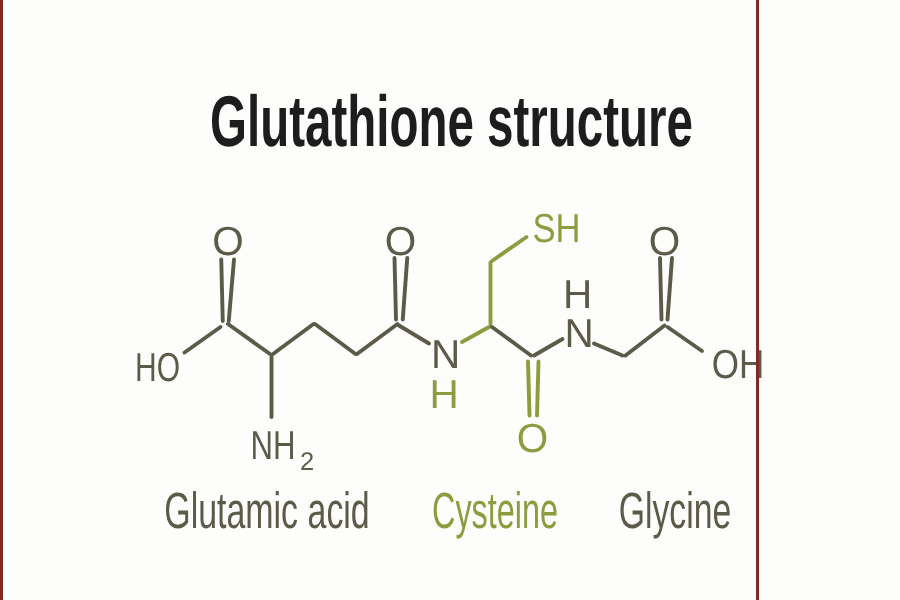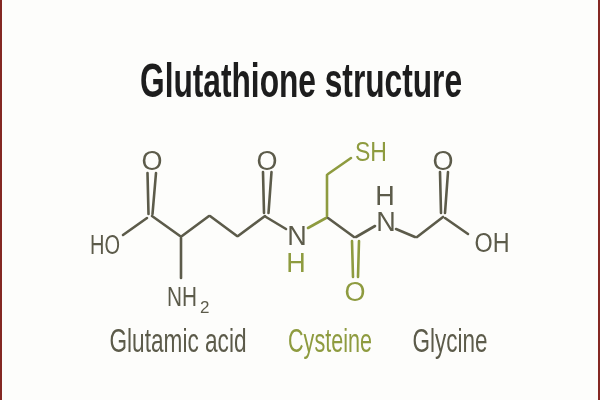--- a/index.html
+++ b/index.html
@@ -6,21 +6,21 @@
     margin: 0;
     padding: 0;
     width: 600px;
     height: 400px;
     background: #fdfdfb;
     overflow: hidden;
     font-family: "Liberation Sans", sans-serif;
   }
   .stage {
     position: relative;
-    width: 600px;
+    width: 506px;
     height: 400px;
     background: #fdfdfb;
   }
   .edge-line {
     position: absolute;
     top: 0;
     width: 2px;
     height: 400px;
     background: #842823;
   }

